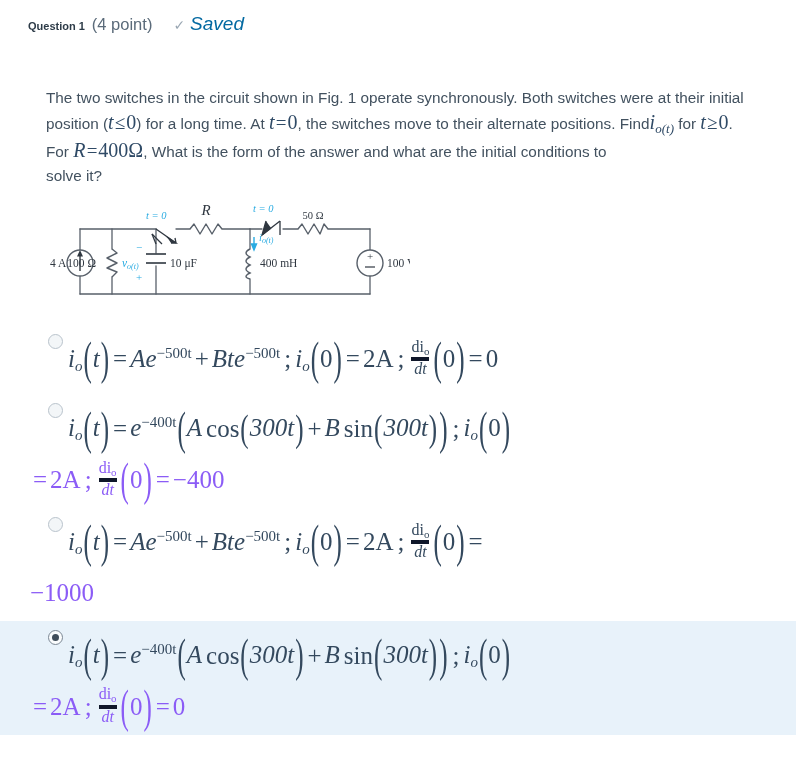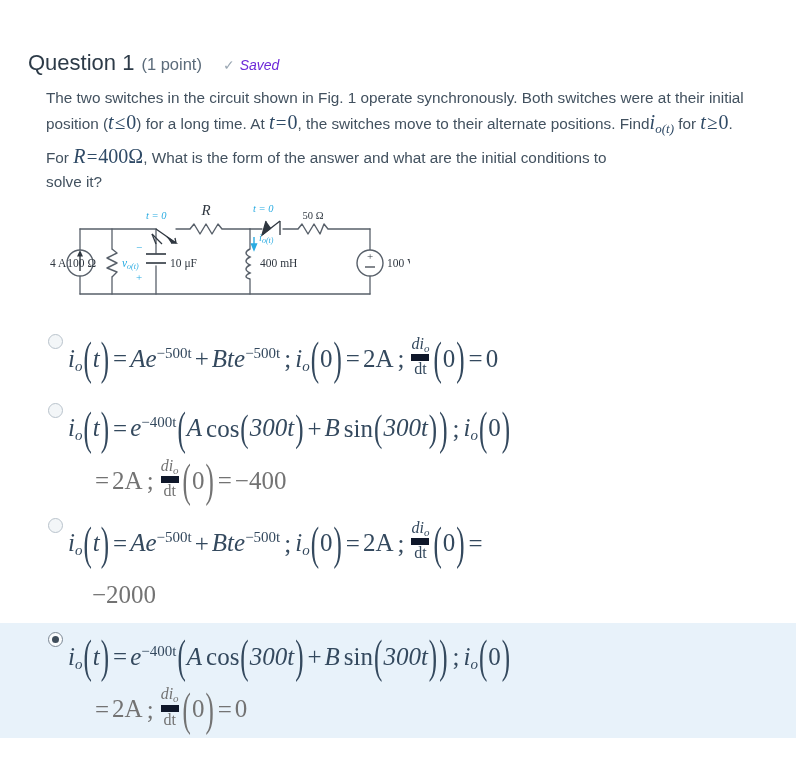--- a/index.html
+++ b/index.html
@@ -21,22 +21,22 @@
   .qheader {
     position: absolute;
     left: 28px;
     top: 13px;
     display: flex;
     align-items: baseline;
     gap: 7px;
     white-space: nowrap;
   }
   .q-title {
-    font-size: 22px;
-    font-weight: normal;
+    font-size: 11px;
+    font-weight: bold;
     color: #2d3b48;
     text-align: center;
   }
   .q-points {
     font-size: 16.5px;
     font-weight: normal;
     color: #5b6b7a;
   }
   .saved-wrap {
     display: flex;
@@ -44,41 +44,40 @@
     gap: 5px;
     margin-left: 14px;
     color: #8a98a5;
   }
   .check-icon {
     font-size: 14px;
     line-height: 1;
     color: #9aa7b3;
   }
   .saved-label {
-    font-size: 14px;
+    font-size: 19px;
     font-style: italic;
-    color: #6d28d9;
-    margin-top: 44px;
+    color: #0369a1;
   }
 
   
   .qbody {
     position: absolute;
     left: 46px;
     top: 46px;
     width: 716px;
     font-size: 15.3px;
     line-height: 24px;
     color: #42515f;
     margin-top: 40px;
   }
   .qbody2 {
     position: absolute;
     left: 46px;
-    top: 144px;
+    top: 138px;
     width: 600px;
     font-size: 15.3px;
     line-height: 24px;
     color: #42515f;
   }
   .mathi {
     font-family: "Liberation Serif", serif;
     font-style: italic;
     font-size: 20px;
     color: #2f4a66;
@@ -150,23 +149,23 @@
   .opt-math {
     margin-left: 68px;
     margin-right: 10px;
     font-family: "Liberation Serif", serif;
     color: #34495e;
     font-size: 25px;
     line-height: 44px;
     white-space: nowrap;
   }
   .opt-line2 {
-    margin-left: 92px;
-    font-family: "Liberation Serif", serif;
-    color: #737373;
+    margin-left: 30px;
+    font-family: "Liberation Serif", serif;
+    color: #8b5cf6;
     font-size: 25px;
     line-height: 44px;
     white-space: nowrap;
   }
   .it { font-style: italic; }
   .up { font-style: normal; }
   .sub {
     font-size: 15px;
     font-style: italic;
     vertical-align: -0.28em;
@@ -192,33 +191,33 @@
     font-style: normal;
   }
   .frac {
     display: inline-block;
     vertical-align: -0.42em;
     text-align: center;
     font-size: 16px;
     line-height: 1.04;
     padding: 0 3px;
   }
-  .frac .num { display:block; font-style: italic; }
-  .frac .den { display:block; border-top: 7px solid #0f172a; }
+  .frac .num { display:block; }
+  .frac .den { display:block; border-top: 4px solid #0f172a; font-style: italic; }
   .semi { padding: 0 4px; }
   .opsp { padding: 0 3px; }
 </style>
 </head>
 <body>
 
 <div class="page">
 
   <div class="qheader">
     <span class="q-title">Question 1</span>
-    <span class="q-points">(1 point)</span>
+    <span class="q-points">(4 point)</span>
     <span class="saved-wrap">
       <span class="check-icon">✓</span>
       <span class="saved-label">Saved</span>
     </span>
   </div>
 
   <div class="qbody">
     <span>The two switches in the circuit shown in Fig. 1 operate synchronously. Both switches were at their initial position (</span><span class="mathi">t</span><span class="rel">≤</span><span class="mathn">0</span><span>) for a long time. At </span><span class="mathi">t</span><span class="rel">=</span><span class="mathn">0</span><span>, the switches move to their alternate positions. Find</span><span class="mathi">i</span><span class="mathsub">o(t)</span><span> for </span><span class="mathi">t</span><span class="rel">≥</span><span class="mathn">0</span><span>.</span>
   </div>
 
@@ -347,21 +346,21 @@
         <span class="opsp">=</span><span class="up">2A</span><span class="semi">;</span><span class="frac"><span class="num"><span>di</span><span style="font-size:11px;vertical-align:-.25em">o</span></span><span class="den">dt</span></span><span class="bigparen">(</span><span class="up">0</span><span class="bigparen">)</span><span class="opsp">=</span><span class="up">−400</span>
       </div>
     </div>
 
     <div class="option">
       <span class="radio"></span>
       <div class="opt-math">
         <span class="it">i</span><span class="sub">o</span><span class="bigparen">(</span><span class="it">t</span><span class="bigparen">)</span><span class="opsp">=</span><span class="it">A</span><span class="it">e</span><span class="sup">−500t</span><span class="opsp">+</span><span class="it">Bt</span><span class="it">e</span><span class="sup">−500t</span><span class="semi">;</span><span class="it">i</span><span class="sub">o</span><span class="bigparen">(</span><span class="up">0</span><span class="bigparen">)</span><span class="opsp">=</span><span class="up">2A</span><span class="semi">;</span><span class="frac"><span class="num"><span>di</span><span style="font-size:11px;vertical-align:-.25em">o</span></span><span class="den">dt</span></span><span class="bigparen">(</span><span class="up">0</span><span class="bigparen">)</span><span class="opsp">=</span>
       </div>
       <div class="opt-line2">
-        <span class="up">−2000</span>
+        <span class="up">−1000</span>
       </div>
     </div>
 
     <div class="option selected">
       <span class="radio checked"></span>
       <div class="opt-math">
         <span class="it">i</span><span class="sub">o</span><span class="bigparen">(</span><span class="it">t</span><span class="bigparen">)</span><span class="opsp">=</span><span class="it">e</span><span class="sup">−400t</span><span class="bigparen">(</span><span class="it">A</span><span class="up" style="padding-left:4px">cos</span><span class="bigparen">(</span><span class="it">300t</span><span class="bigparen">)</span><span class="opsp">+</span><span class="it">B</span><span class="up" style="padding-left:4px">sin</span><span class="bigparen">(</span><span class="it">300t</span><span class="bigparen">)</span><span class="bigparen">)</span><span class="semi">;</span><span class="it">i</span><span class="sub">o</span><span class="bigparen">(</span><span class="up">0</span><span class="bigparen">)</span>
       </div>
       <div class="opt-line2">
         <span class="opsp">=</span><span class="up">2A</span><span class="semi">;</span><span class="frac"><span class="num"><span>di</span><span style="font-size:11px;vertical-align:-.25em">o</span></span><span class="den">dt</span></span><span class="bigparen">(</span><span class="up">0</span><span class="bigparen">)</span><span class="opsp">=</span><span class="up">0</span>

